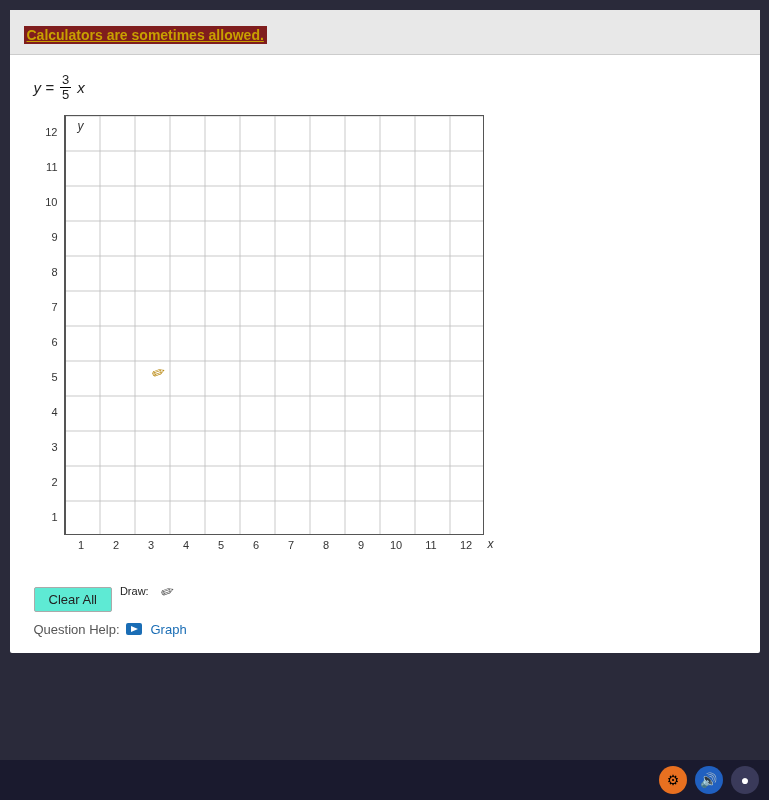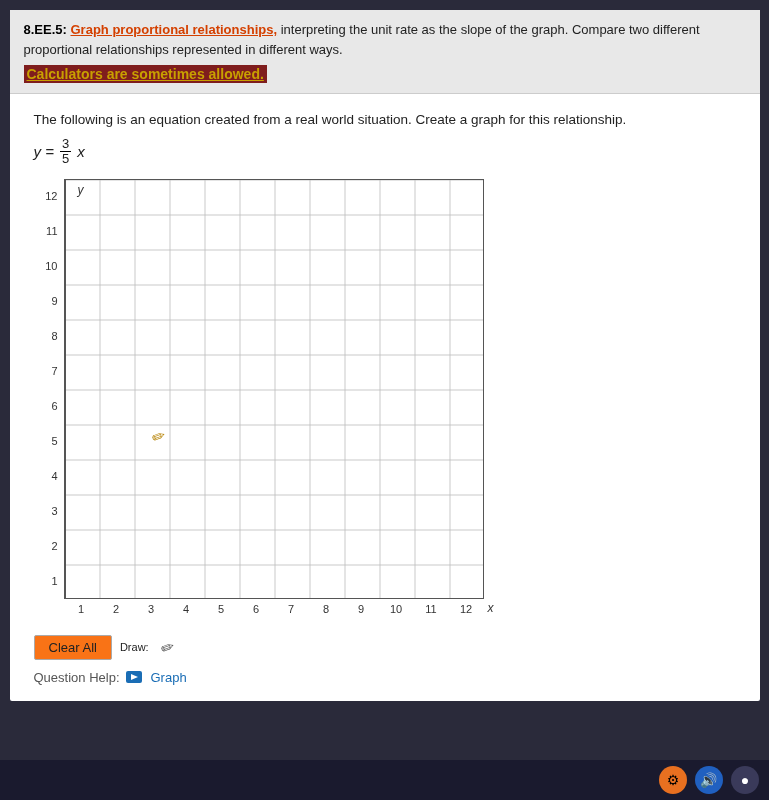--- a/index.html
+++ b/index.html
@@ -137,27 +137,28 @@
       top: 2px;
       left: 12px;
     }
     .controls-row {
       display: flex;
       align-items: center;
       gap: 8px;
       margin-top: 10px;
     }
     .btn-clear {
-      background: #f97316;
+      background: #5eead4;
       border: 1.5px solid #aaa;
       padding: 4px 14px;
       font-size: 13px;
       cursor: pointer;
       border-radius: 2px;
       color: #222;
+      margin-top: 16px;
     }
     .draw-label {
       font-size: 11px;
       color: #222;
     }
     .draw-icon {
       display: inline-block;
       font-size: 16px;
       color: #555;
       transform: rotate(-20deg);
@@ -230,30 +231,24 @@
     .tb-orange { background: #e87020; }
     .tb-blue { background: #2060c0; }
     .tb-dark { background: #3a3a5a; color: #fff; }
   </style>
 </head>
 <body>
 
 <div class="main-container">
 
   <div class="header-box">
-    <div class="header-standard">
-      <span class="standard-code">8.EE.5:</span>
-      <span class="standard-topic">Graph proportional relationships,</span>
-      <span> interpreting the unit rate as the slope of the graph. Compare two different proportional relationships represented in different ways.</span>
-    </div>
     <div class="calculator-line">Calculators are sometimes allowed.</div>
   </div>
 
   <div class="content-area">
-    <div class="problem-text">The following is an equation created from a real world situation.  Create a graph for this relationship.</div>
 
     <div class="equation-line">
       <span class="y-label"><em>y</em> =</span>
       <span class="fraction">
         <span class="num">3</span>
         <span class="den">5</span>
       </span>
       <span><em>x</em></span>
     </div>
 

